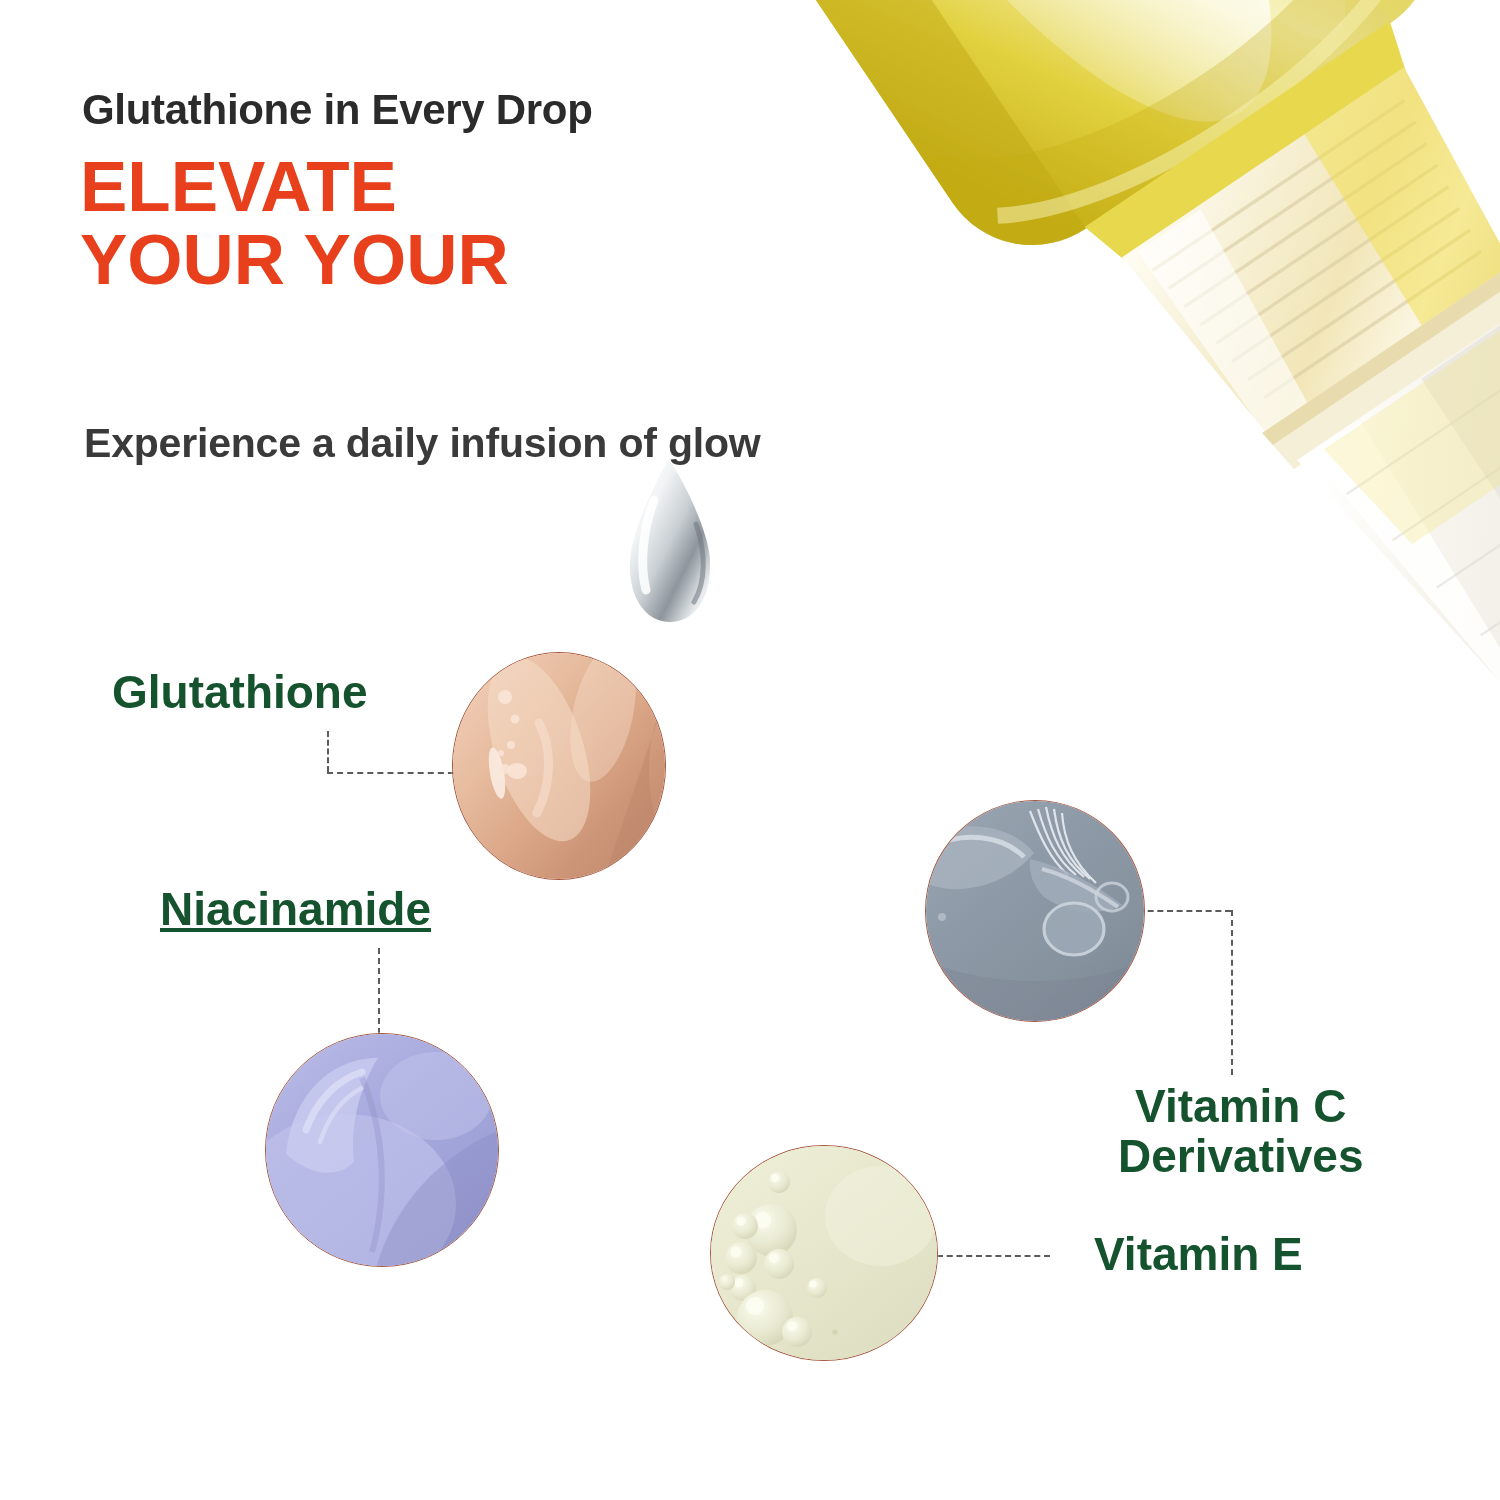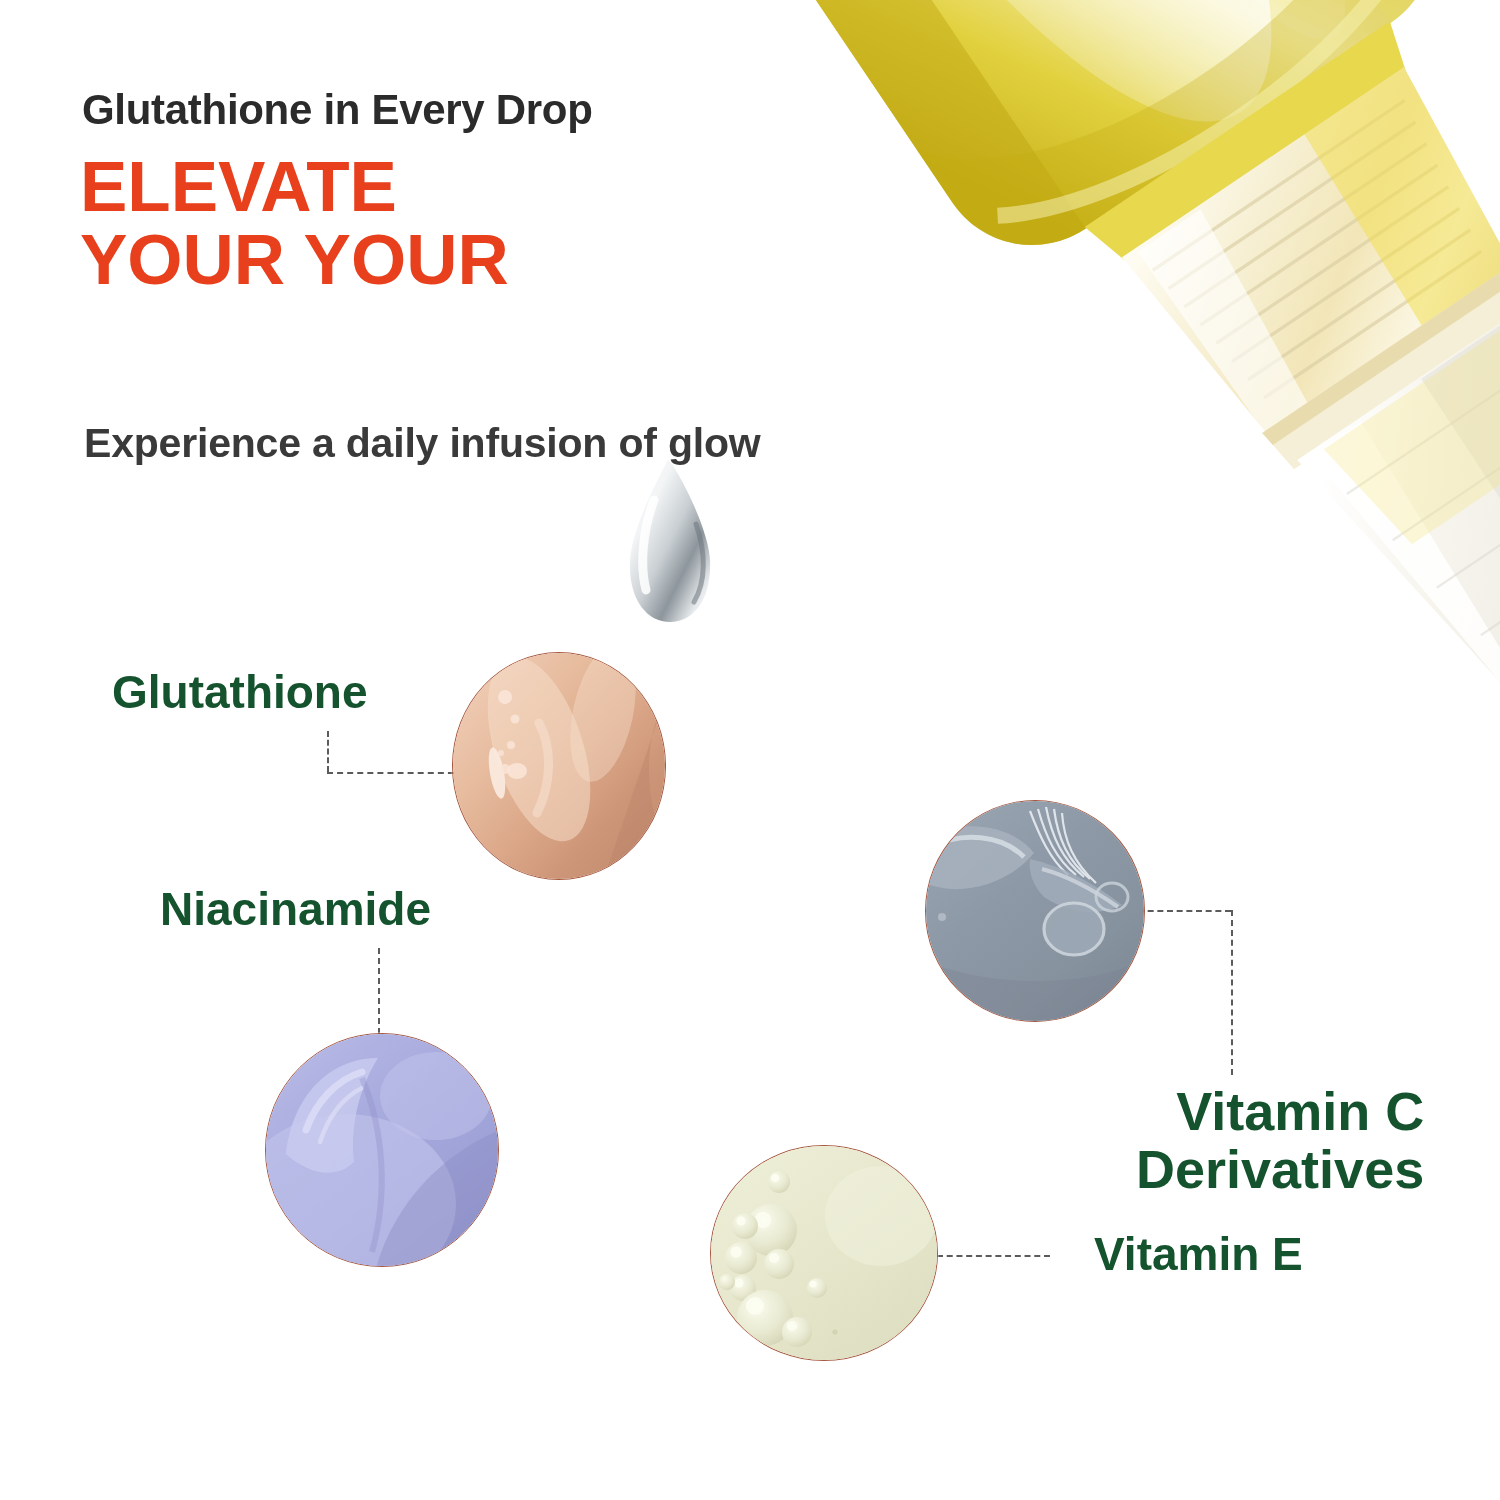--- a/index.html
+++ b/index.html
@@ -375,22 +375,22 @@
       <ellipse cx="170" cy="70" rx="56" ry="50" fill="#F3F4E2" opacity="0.45"></ellipse>
     </svg>
     <div class="plus">
       
       
     </div>
   </div>
 
   <div class="cap-label" style="left:112px; top:668px; font-size:46px;">Glutathione</div>
 
-  <div class="cap-label" style="left:160px; top:885px; font-size:46px;">Niacinamide</div>
-
-  <div class="cap-label" style="left:1118px; top:1082px; font-size:54px; text-align:right;margin-left:18px;">
+  <div class="cap-label" style="left:160px; top:885px; font-size:46px;text-decoration:underline;">Niacinamide</div>
+
+  <div class="cap-label" style="left:1118px; top:1082px; font-size:46px; text-align:center;">
     <span>Vitamin C</span><br>
     <span>Derivatives</span>
   </div>
 
   <div class="cap-label" style="left:1066px; top:1230px; font-size:46px;margin-left:28px;">Vitamin E</div>
 
 </div>
 
 </body></html>

